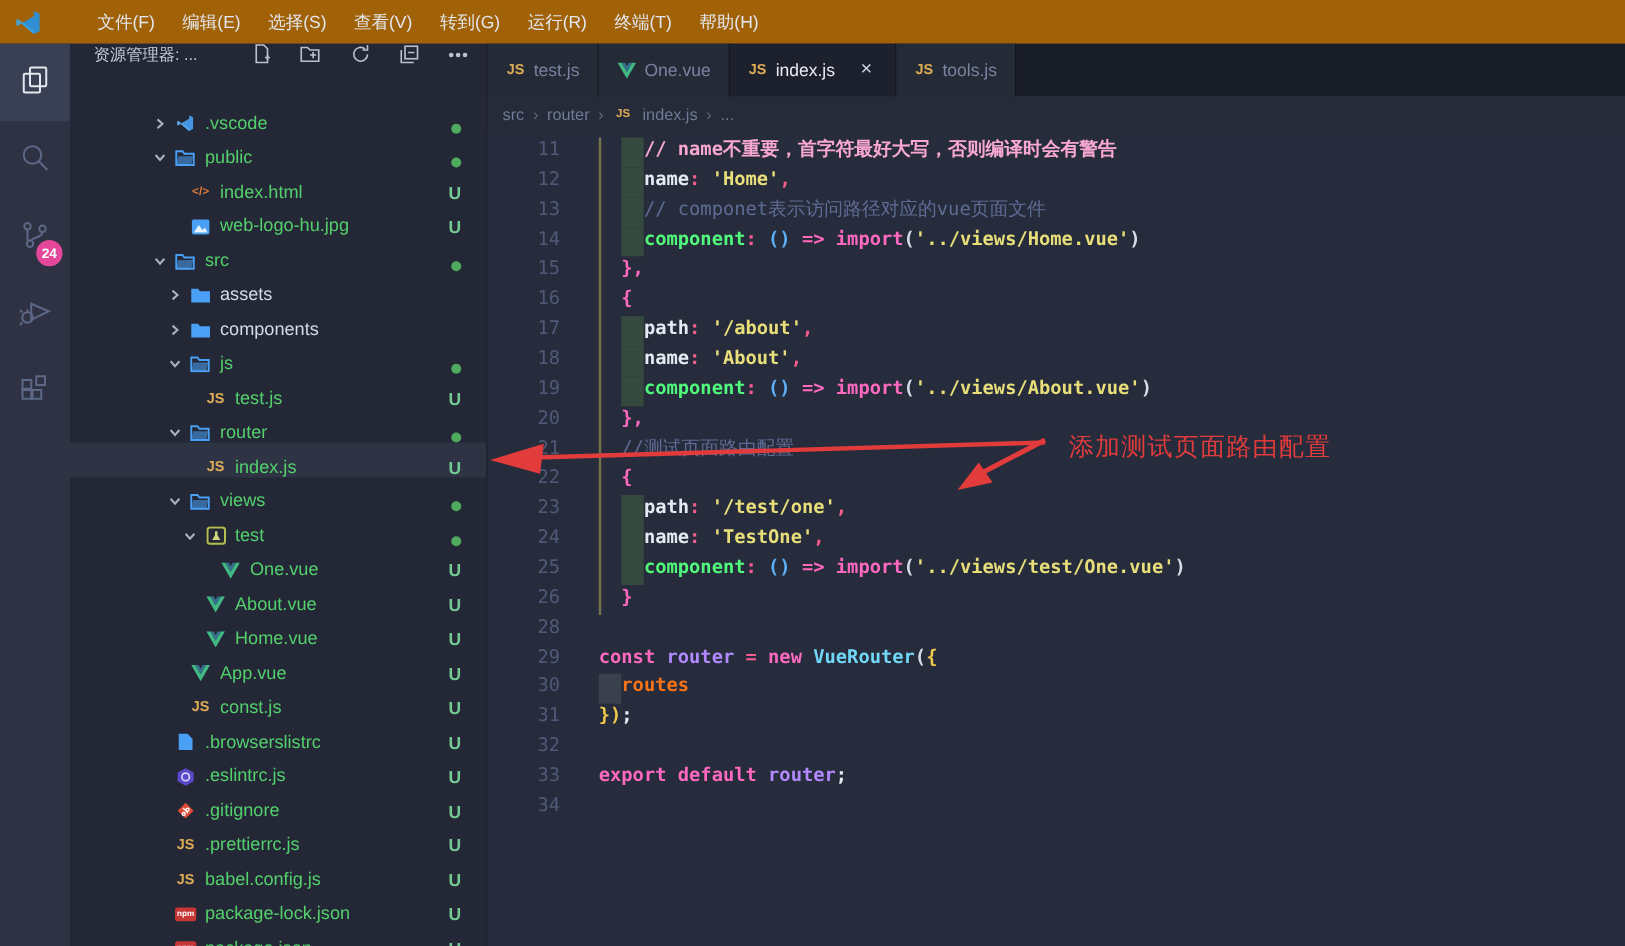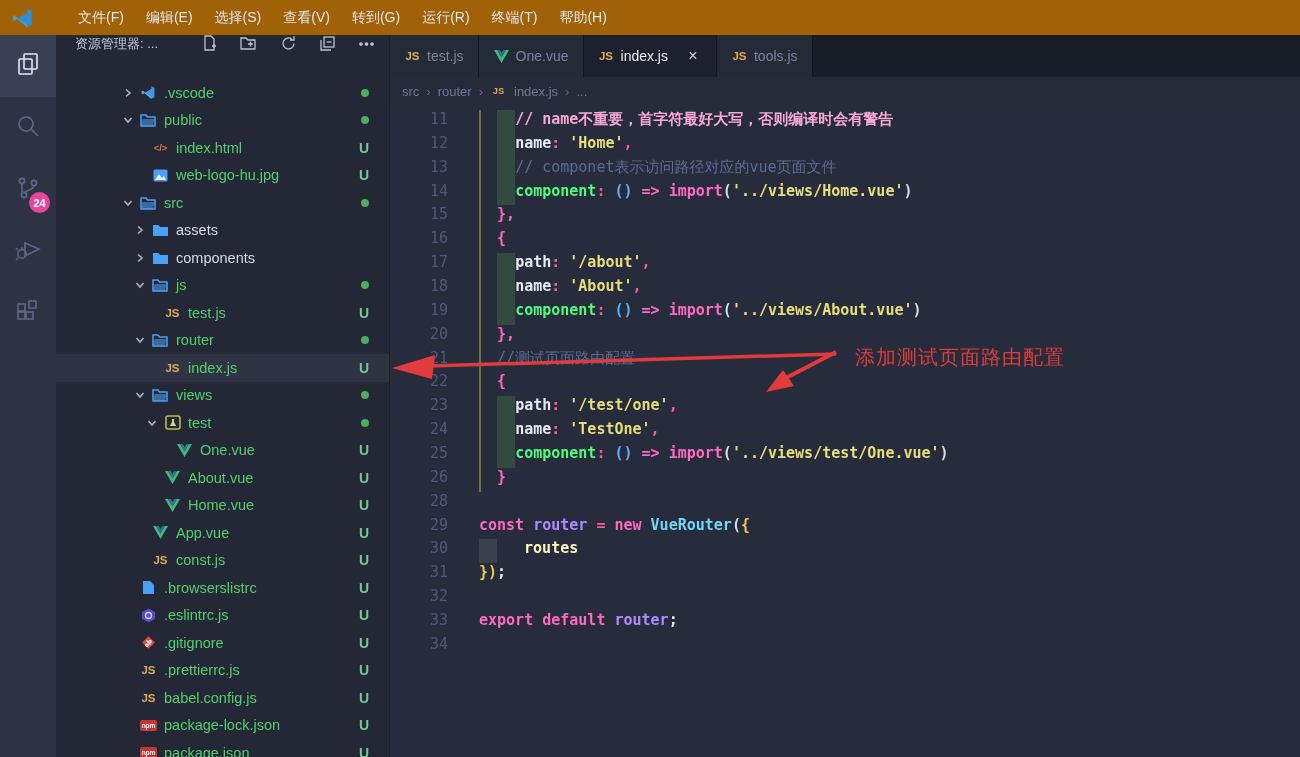--- a/index.html
+++ b/index.html
@@ -28,21 +28,21 @@
     display:flex; align-items:center; justify-content:center; }
 
   
   #sidebar { position:absolute; left:56px; top:35px; width:334px; height:722px;
     background:#242836; border-right:1px solid #1c1f2a; overflow:hidden; }
   #explorer-header { height:44px; display:flex; align-items:flex-start; padding-left:19px; }
   #explorer-title { font-size:13px; color:#c6cddb; flex:0 0 auto; }
   #header-actions { display:flex; margin-left:auto; margin-right:14px; gap:22px; }
   .hact svg { stroke:#b9c1d2; fill:none; stroke-width:1.3; }
   #file-tree { position:relative; }
-  .trow { height:27.5px; display:flex; align-items:center; font-size:14.5px;
+  .trow { height:27.5px; display:flex; align-items:flex-end; font-size:14.5px;
     position:relative; cursor:default; }
   .trow.sel { background:#2f3444; }
   .tchev { width:16px; height:16px; flex:0 0 16px; display:flex; align-items:center;
     justify-content:center; margin-right:4px; }
   .tchev svg { stroke:#aab3c5; fill:none; stroke-width:1.6; }
   .ticon { width:17px; height:16px; flex:0 0 17px; margin-right:7px; display:flex;
     align-items:center; justify-content:center; font-weight:bold; }
   .tlabel.green { color:#53d06c; }
   .tlabel.white { color:#d4dbe6; }
   .tbadge { margin-left:auto; margin-right:20px; }
@@ -611,21 +611,21 @@
             <span class="ln">28</span>
             <span class="ctext"></span>
           </div>
           <div class="cline">
             <span class="ln">29</span>
             <span class="ctext"><span class="tok kw" style="color: rgb(255, 105, 192);">const</span><span class="tok plain" style="color: rgb(230, 234, 242);"> </span><span class="tok var" style="color: rgb(177, 138, 255);">router</span><span class="tok plain" style="color: rgb(230, 234, 242);"> </span><span class="tok pun" style="color: rgb(255, 93, 143);">=</span><span class="tok plain" style="color: rgb(230, 234, 242);"> </span><span class="tok kw" style="color: rgb(255, 105, 192);">new</span><span class="tok plain" style="color: rgb(230, 234, 242);"> </span><span class="tok cls" style="color: rgb(112, 215, 247);">VueRouter</span><span class="tok plight" style="color: rgb(214, 220, 232);">(</span><span class="tok gold" style="color: rgb(238, 201, 75);">{</span></span>
           </div>
           <div class="cline">
             <span class="blk gray"></span>
             <span class="ln">30</span>
-            <span class="ctext"><span class="tok plain" style="color: rgb(230, 234, 242);">  </span><span class="tok key" style="color: #fef9c3; padding-left: 27px;">routes</span></span>
+            <span class="ctext"><span class="tok plain" style="color: rgb(230, 234, 242);">  </span><span class="tok key" style="color: #f97316;">routes</span></span>
           </div>
           <div class="cline">
             <span class="ln">31</span>
             <span class="ctext"><span class="tok gold" style="color: rgb(238, 201, 75);">}</span><span class="tok gold" style="color: rgb(238, 201, 75);">)</span><span class="tok plain" style="color: rgb(230, 234, 242);">;</span></span>
           </div>
           <div class="cline">
             <span class="ln">32</span>
             <span class="ctext"></span>
           </div>
           <div class="cline">

